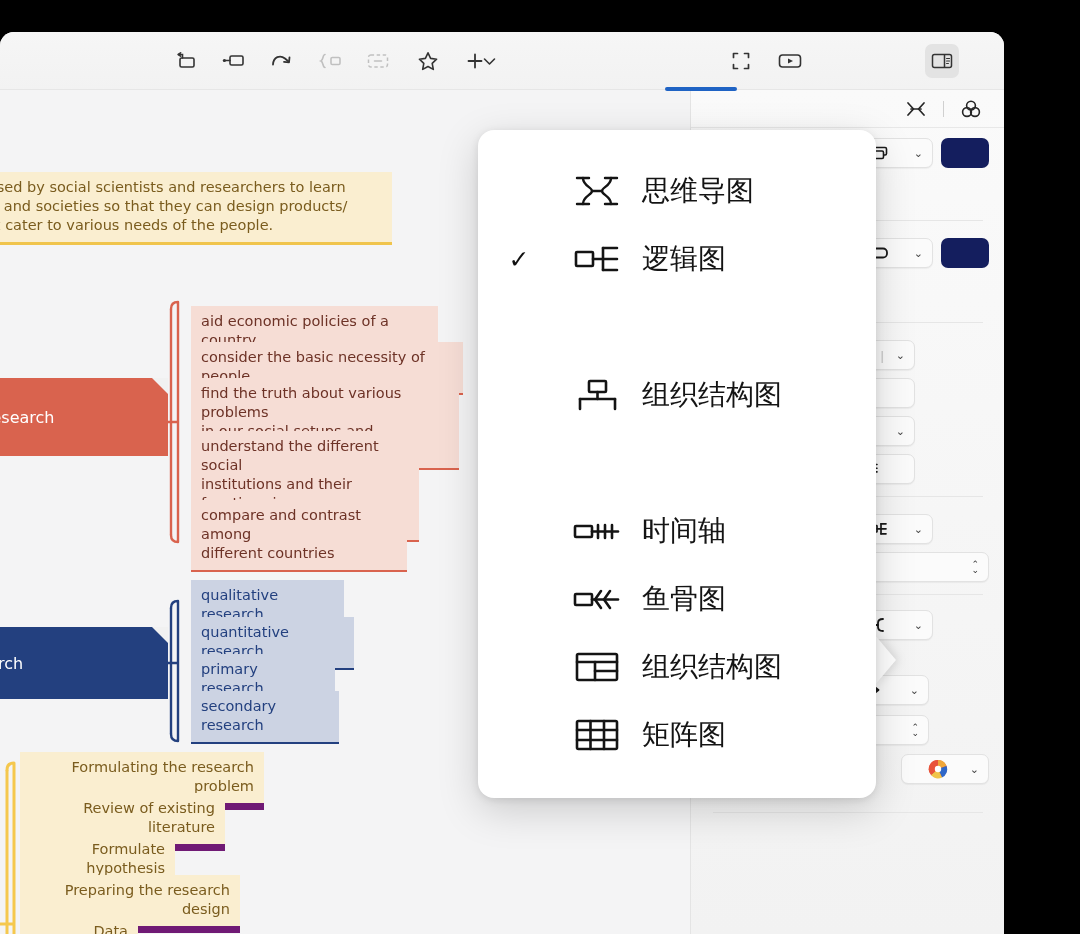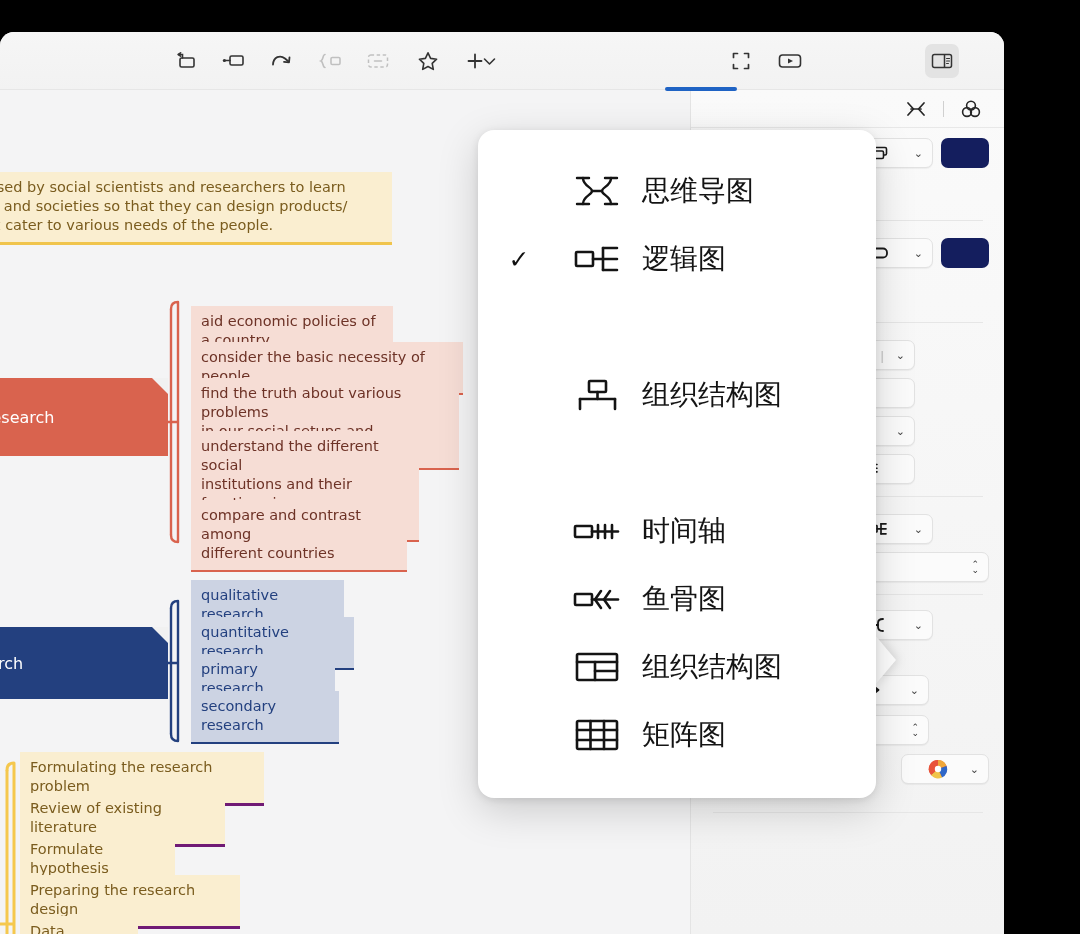--- a/index.html
+++ b/index.html
@@ -108,21 +108,22 @@
   .n-blue {
     background: #ccd3e3;
     color: #23407f;
     border-bottom: 2.5px solid #23407f;
   }
 
   
   .n-yellow {
     background: #faeed0;
     color: #7a5c1e;
-    border-bottom: 3px solid #701a75;
+    border-bottom: 7px solid #701a75;
+    text-align: right;
   }
 
   svg.connector { position: absolute; overflow: visible; pointer-events: none; }
 
   
   #inspector {
     position: absolute; right: 0; top: 58px;
     width: 314px; height: 844px;
     background: linear-gradient(180deg,#fafafa 0%,#f2f2f2 100%);
     border-left: 1px solid #e4e4e4;
@@ -303,21 +304,21 @@
 
     <svg class="connector" style="left:0;top:180px;width:260px;height:310px">
       <path d="M165 152 H178 M178 32 V272 M178 32 Q171 32 171 39 M178 272 Q171 272 171 265" stroke="#d9634e" stroke-width="2.4" fill="none" stroke-linecap="round"></path>
       <path d="M171 39 V265" stroke="#d9634e" stroke-width="2.4" fill="none"></path>
     </svg>
 
     <div class="root-red" style="left:-92px; top:288px; width:260px; height:78px;">
       <span>science research</span>
     </div>
 
-    <div class="node n-red" style="left:191px; top:216px; width:202px;">aid economic policies of a country</div>
+    <div class="node n-red" style="left:191px; top:216px; width:247px;">aid economic policies of a country</div>
     <div class="node n-red" style="left:191px; top:252px; width:272px;">consider the basic necessity of people</div>
     <div class="node n-red" style="left:191px; top:288px; width:268px;">find the truth about various problems
 in our social setups and relationships</div>
     <div class="node n-red" style="left:191px; top:341px; width:228px;">understand the different social
 institutions and their functions in
 society</div>
     <div class="node n-red" style="left:191px; top:410px; width:216px;">compare and contrast among
 different countries</div>
 
     <svg class="connector" style="left:0;top:480px;width:260px;height:230px">

